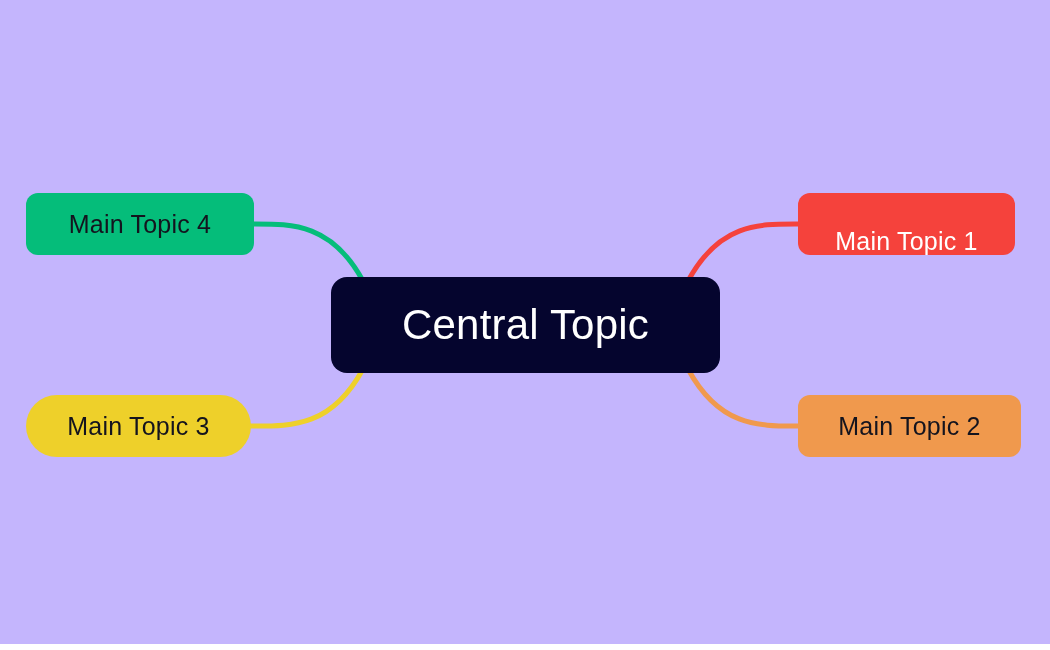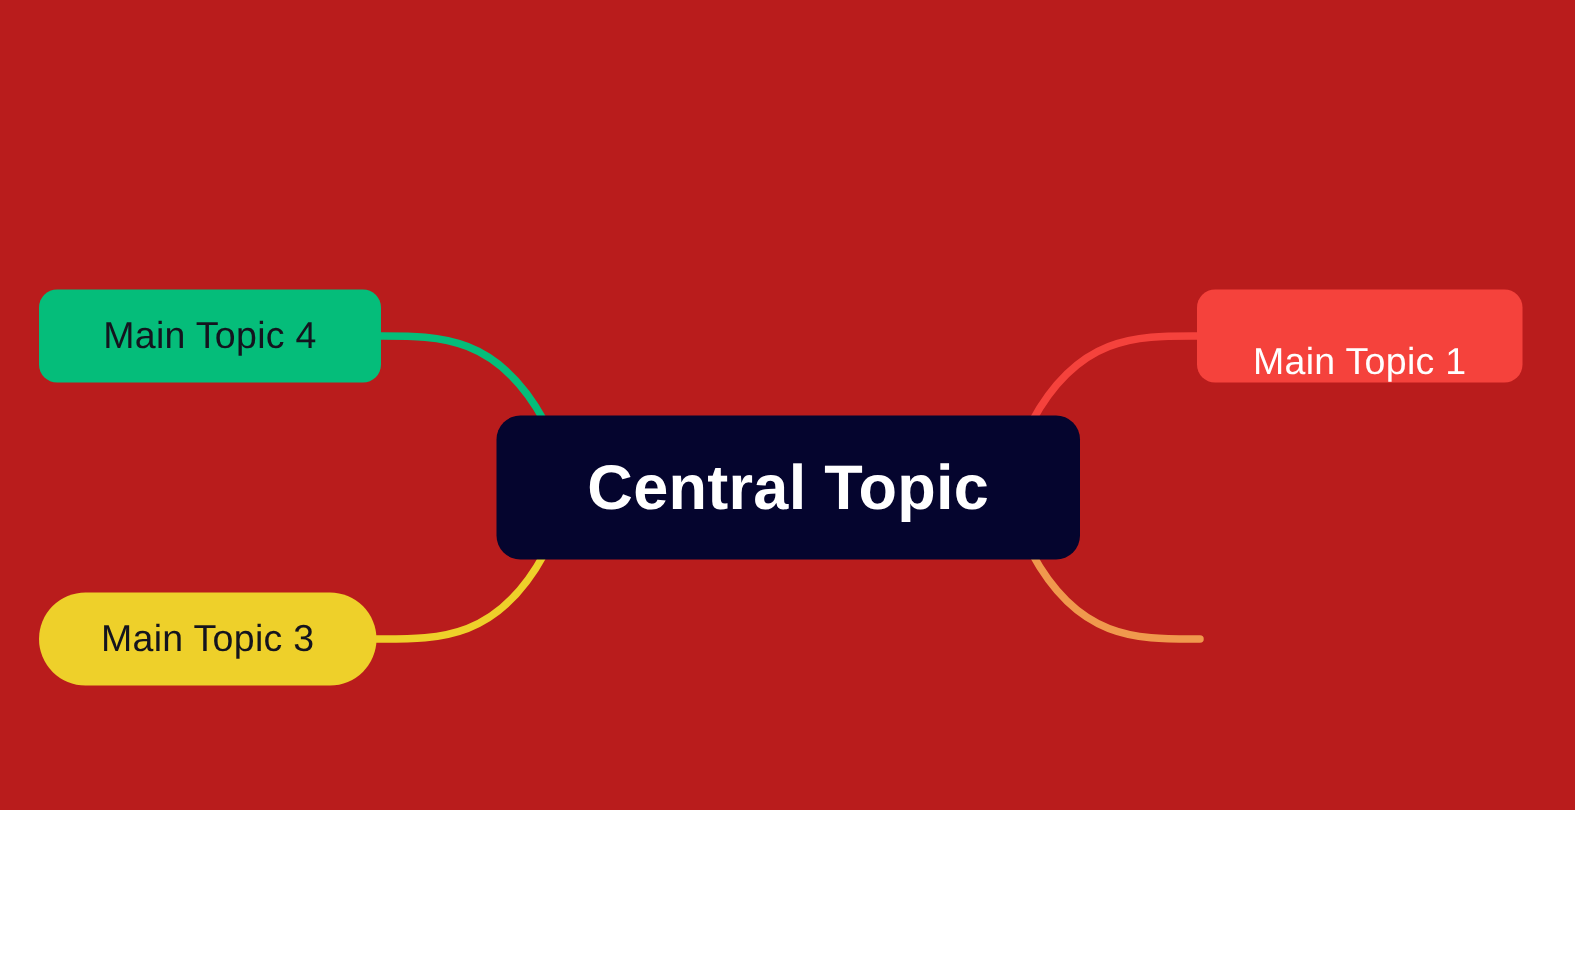--- a/index.html
+++ b/index.html
@@ -7,22 +7,22 @@
     margin: 0;
     padding: 0;
     background: #ffffff;
   }
   body {
     font-family: "Liberation Sans", sans-serif;
   }
   #canvas {
     position: relative;
     width: 1050px;
-    height: 540px;
-    background: #b91c1c;
+    height: 644px;
+    background: #c4b5fd;
     overflow: hidden;
   }
   #connectors {
     position: absolute;
     left: 0;
     top: 0;
     width: 1050px;
     height: 650px;
     pointer-events: none;
   }
@@ -45,21 +45,21 @@
     left: 331px;
     top: 277px;
     width: 389px;
     height: 96px;
     border-radius: 16px;
     background: #05052e;
   }
   #central-node .node-label {
     color: #ffffff;
     font-size: 42px;
-    font-weight: 700;
+    font-weight: 400;
     letter-spacing: 0.2px;
   }
 
   
   .branch .node-label {
     font-size: 25px;
     font-weight: 400;
     letter-spacing: 0.2px;
   }
   #node-topic-1 {
@@ -116,18 +116,21 @@
   </div>
 
   <div class="node branch" id="node-topic-3">
     <span class="node-label">Main Topic 3</span>
   </div>
 
   <div class="node branch" id="node-topic-1">
     <span class="node-label">Main Topic 1</span>
   </div>
 
+  <div class="node branch" id="node-topic-2">
+    <span class="node-label">Main Topic 2</span>
+  </div>
 
   <div class="node" id="central-node">
     <span class="node-label">Central Topic</span>
   </div>
 
 </div>
 
 </body></html>

